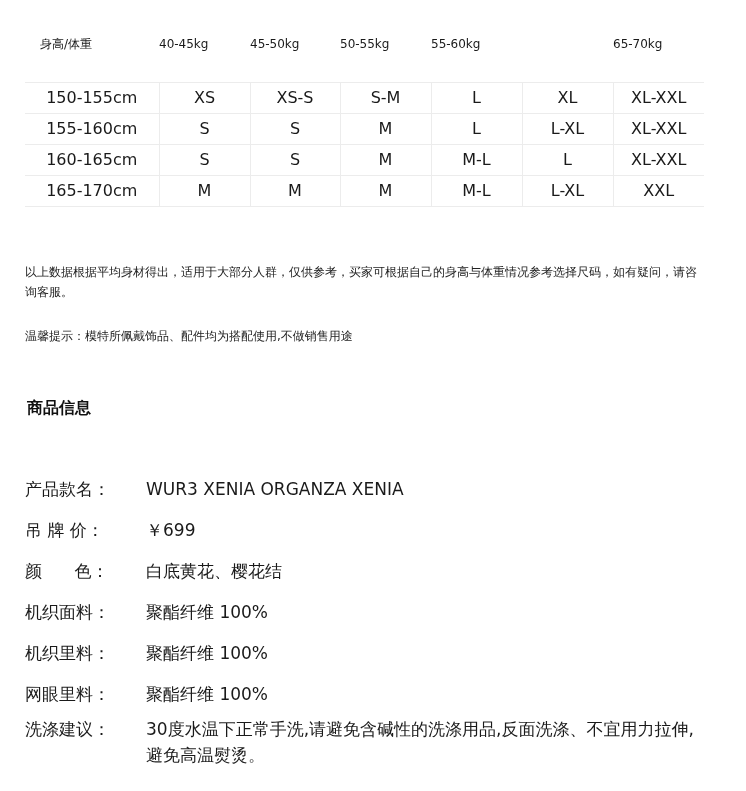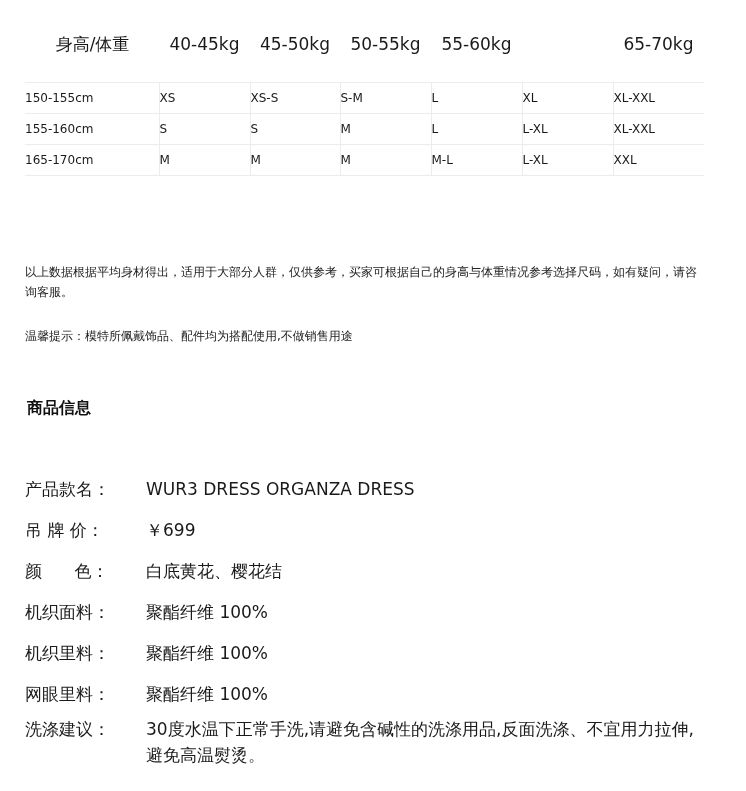--- a/index.html
+++ b/index.html
@@ -1,22 +1,22 @@
 <!DOCTYPE html>
 <html><head>
 <meta charset="utf-8">
 <style>
   html, body { margin:0; padding:0; background:#ffffff; }
   body { width:746px; height:791px; position:relative; overflow:hidden;
          font-family:"DejaVu Sans", "Liberation Sans", sans-serif; color:#1a1a1a; }
   .size-header { position:absolute; top:30px; left:0; width:746px; height:28px; }
-  .size-header span { position:absolute; top:0; font-size:17px; line-height:28px; text-align:center; white-space:nowrap; }
+  .size-header span { position:absolute; top:0; font-size:12px; line-height:28px; text-align:left; white-space:nowrap; }
   table.size-table { position:absolute; left:25px; top:82px; border-collapse:collapse; }
-  table.size-table td { border:1px solid #ececec; height:30px; padding:0; 
-                        font-size:12px; line-height:30px; white-space:nowrap; }
+  table.size-table td { border:1px solid #ececec; height:30px; padding:0; text-align:center;
+                        font-size:16px; line-height:30px; white-space:nowrap; }
   table.size-table td:first-child { border-left:none; }
   table.size-table td:last-child { border-right:none; }
   .note { position:absolute; left:25px; font-size:12px; color:#222; line-height:20px; width:680px; }
   .section-title { position:absolute; left:27px; top:398px; font-size:16px; font-weight:bold; color:#111; }
   .info-row { position:absolute; left:25px; width:700px; font-size:17px; line-height:26px; }
   .info-row .label { position:absolute; left:0; top:0; width:115px; white-space:pre; }
   .info-row .value { position:absolute; left:121px; top:0; width:560px; }
 </style>
 </head>
 <body>
@@ -53,40 +53,49 @@
       <tr>
         <td>155-160cm</td>
         <td>S</td>
         <td>S</td>
         <td>M</td>
         <td>L</td>
         <td>L-XL</td>
         <td>XL-XXL</td>
       </tr>
       <tr>
+        <td>160-165cm</td>
+        <td>S</td>
+        <td>S</td>
+        <td>M</td>
+        <td>M-L</td>
+        <td>L</td>
+        <td>XL-XXL</td>
+      </tr>
+      <tr>
         <td>165-170cm</td>
         <td>M</td>
         <td>M</td>
         <td>M</td>
         <td>M-L</td>
         <td>L-XL</td>
         <td>XXL</td>
       </tr>
     </tbody>
 </table>
 
 <div class="note" style="top:262px;">以上数据根据平均身材得出，适用于大部分人群，仅供参考，买家可根据自己的身高与体重情况参考选择尺码，如有疑问，请咨询客服。</div>
 <div class="note" style="top:326px;">温馨提示：模特所佩戴饰品、配件均为搭配使用,不做销售用途</div>
 
 <div class="section-title">商品信息</div>
 
 <div id="info-rows">
     <div class="info-row" style="top: 476px;">
       <span class="label">产品款名：</span>
-      <span class="value">WUR3 DRESS ORGANZA DRESS</span>
+      <span class="value">WUR3 XENIA ORGANZA XENIA</span>
     </div>
     <div class="info-row" style="top: 517px;">
       <span class="label">吊 牌 价：</span>
       <span class="value">￥699</span>
     </div>
     <div class="info-row" style="top: 558px;">
       <span class="label">颜      色：</span>
       <span class="value">白底黄花、樱花结</span>
     </div>
     <div class="info-row" style="top: 599px;">

